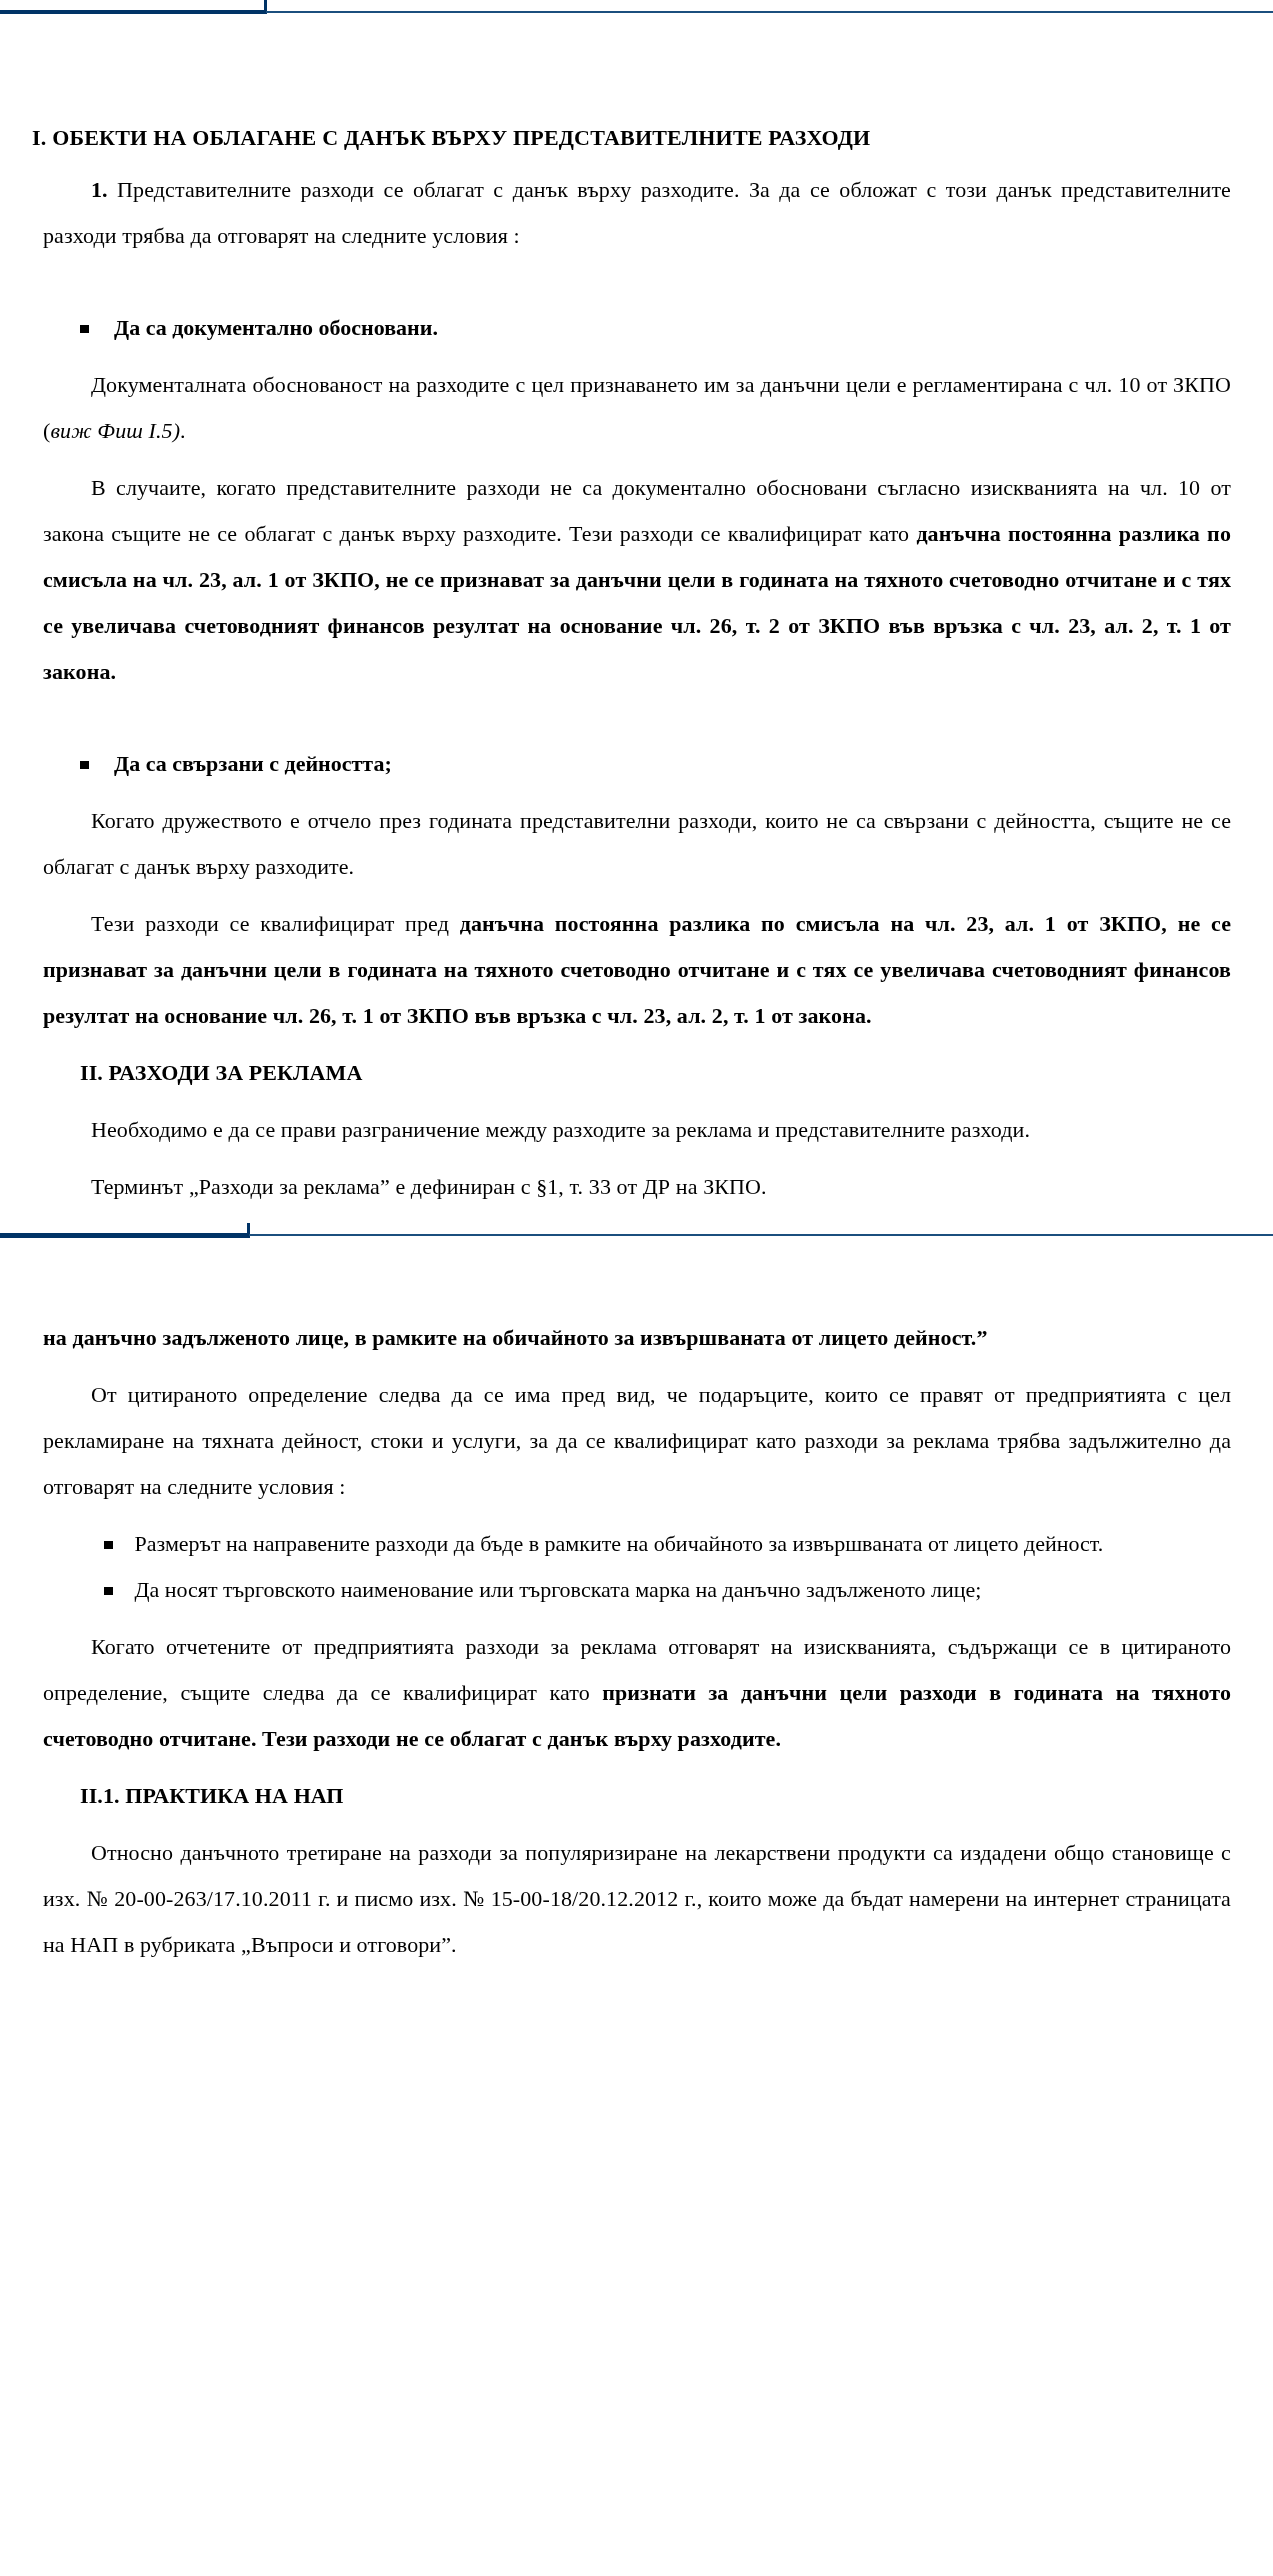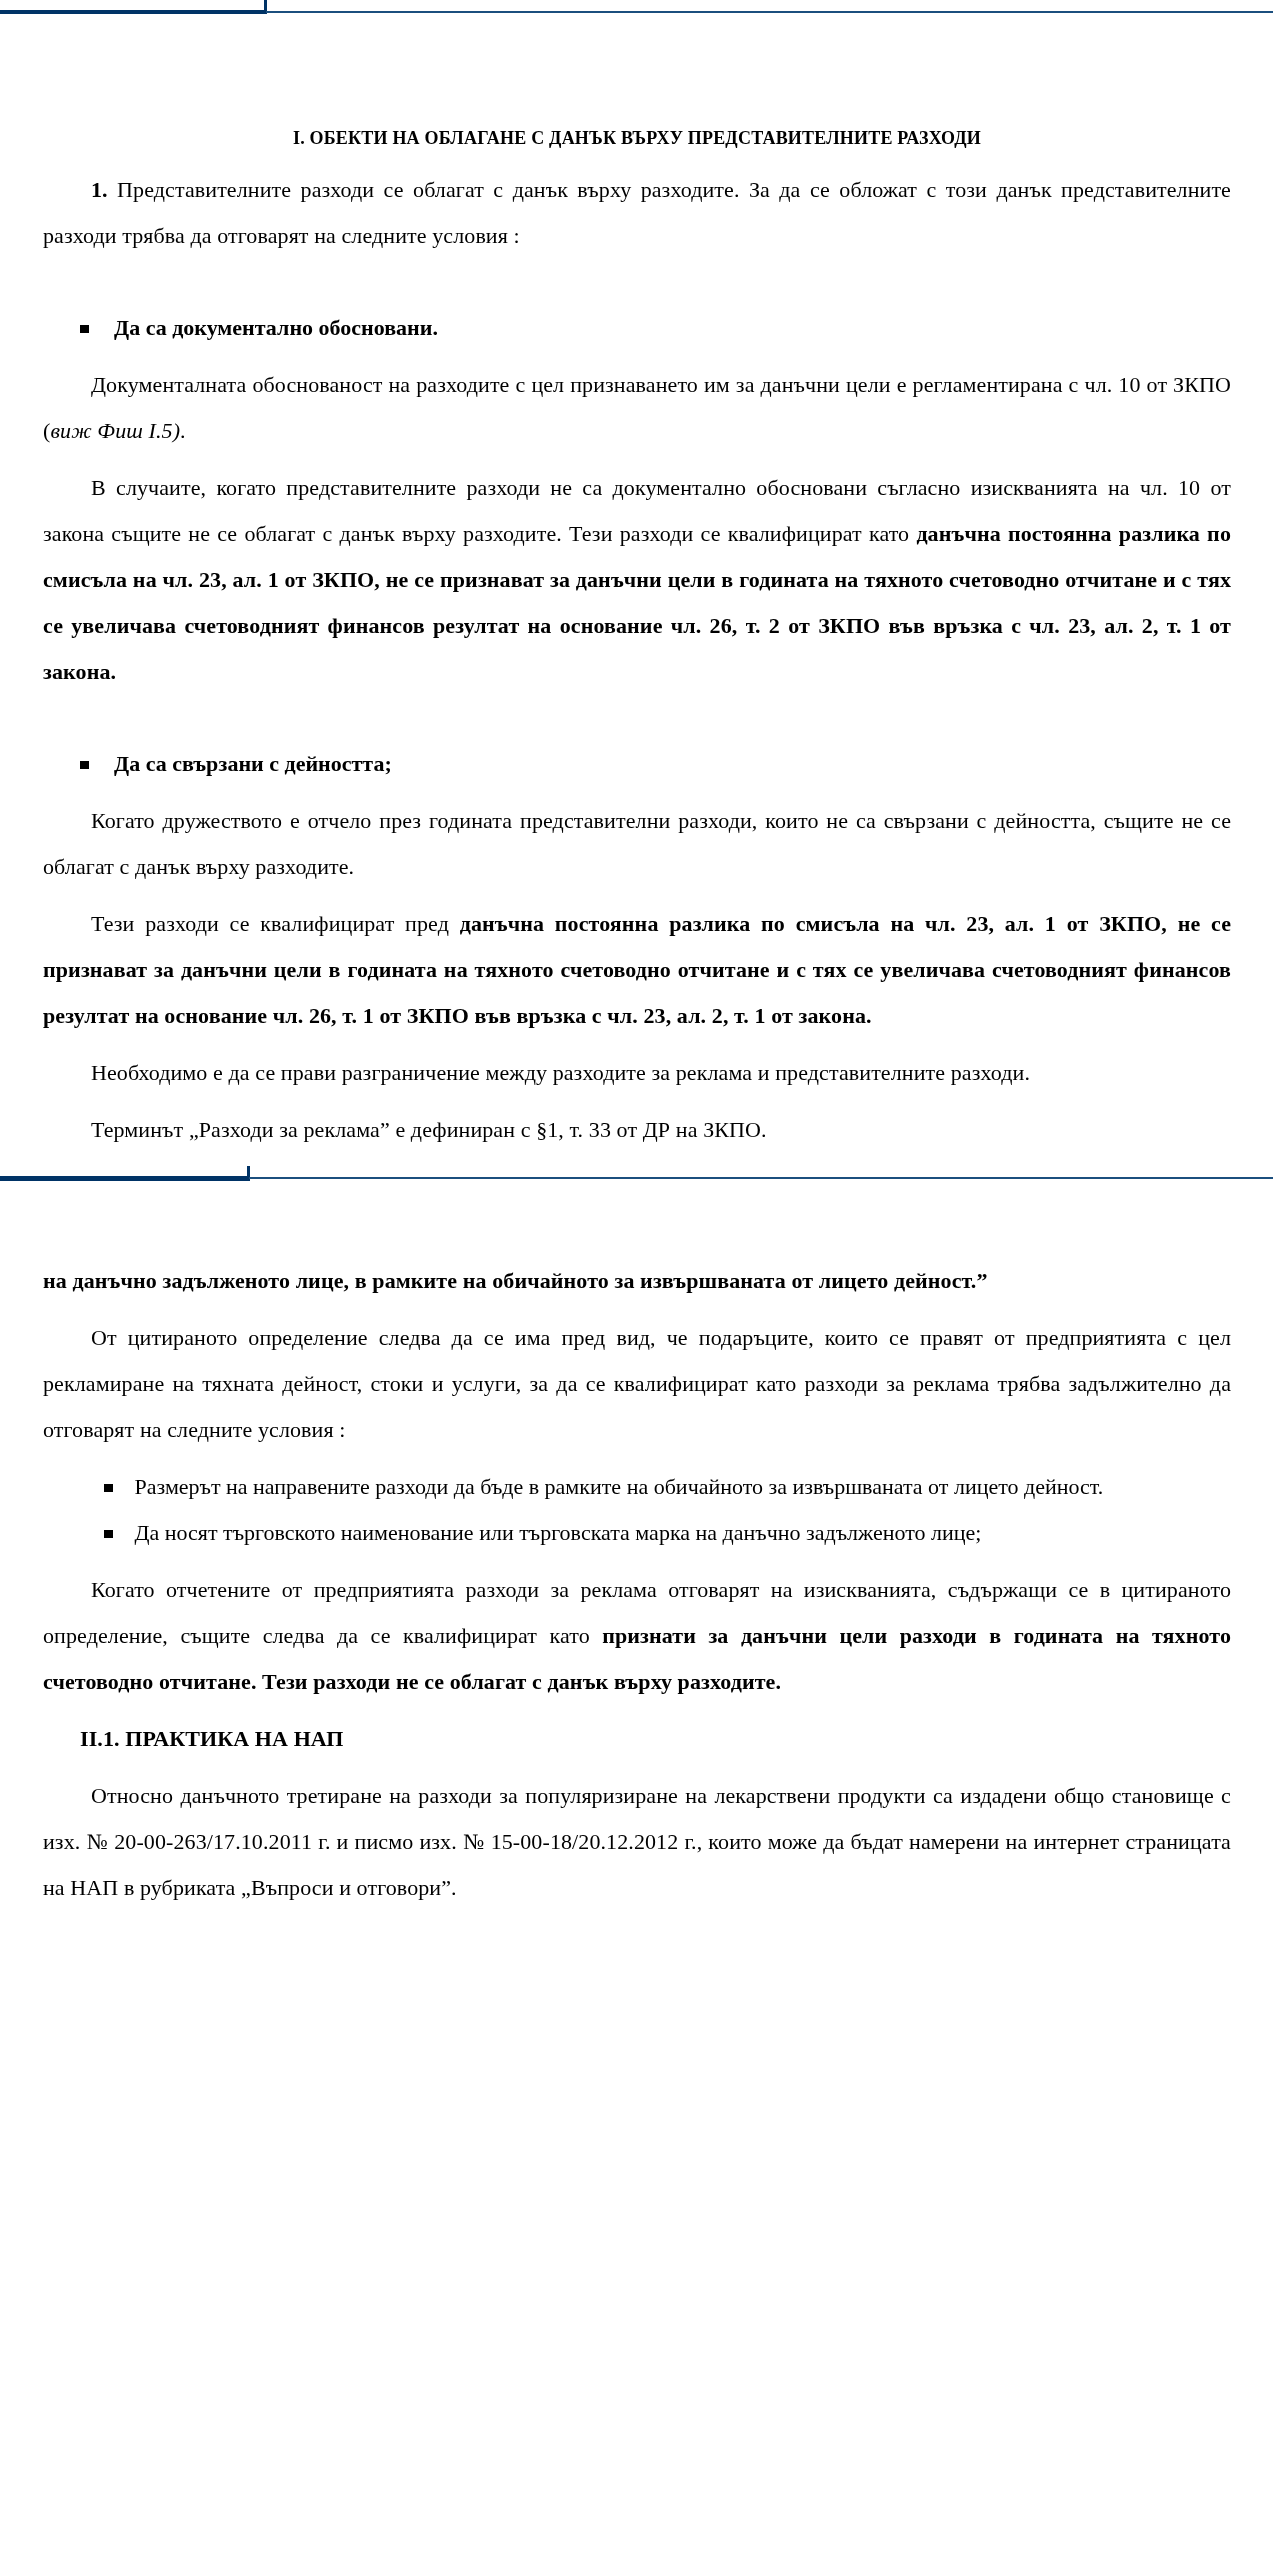--- a/index.html
+++ b/index.html
@@ -92,23 +92,23 @@
     font-size: 22px;
     line-height: 46px;
     text-align: justify;
     text-justify: inter-word;
     letter-spacing: 0.1px;
   }
   .indent { text-indent: 48px; }
   .gap-before { margin-top: 46px; }
 
   .title {
-    font-size: 18px;
+    font-size: 22px;
     font-weight: bold;
-    text-align: center;
+    text-align: left;
     line-height: 36px;
     margin: 0;
     letter-spacing: 0.2px;
   }
 
   .section-head {
     font-size: 22px;
     font-weight: bold;
     line-height: 46px;
     margin: 0;
@@ -186,20 +186,21 @@
 
     <div class="bullet-line gap-before">
       <span class="sq"></span>
       <span class="btext">Да са свързани с дейността;</span>
     </div>
 
     <p class="indent">Когато дружеството е отчело през годината представителни разходи, които не са свързани с дейността, същите не се облагат с  данък върху разходите.</p>
 
     <p class="indent"><span>Тези разходи се квалифицират пред </span><b>данъчна постоянна разлика по смисъла на чл. 23, ал. 1 от ЗКПО, не се признават за данъчни цели в годината на тяхното счетоводно отчитане и с тях се увеличава счетоводният финансов резултат на основание чл. 26, т. 1 от ЗКПО във връзка с  чл. 23, ал. 2, т. 1 от закона.</b></p>
 
+    <p class="section-head gap-before">II. РАЗХОДИ ЗА РЕКЛАМА</p>
 
     <p class="indent">Необходимо е да се прави разграничение между разходите за реклама и представителните разходи.</p>
 
     <p class="indent">Терминът „Разходи за реклама” е дефиниран с §1, т. 33 от ДР на ЗКПО.</p>
 
 
   </div>
 
   <div class="page-rule-break">
     <div class="thick-left"></div>

